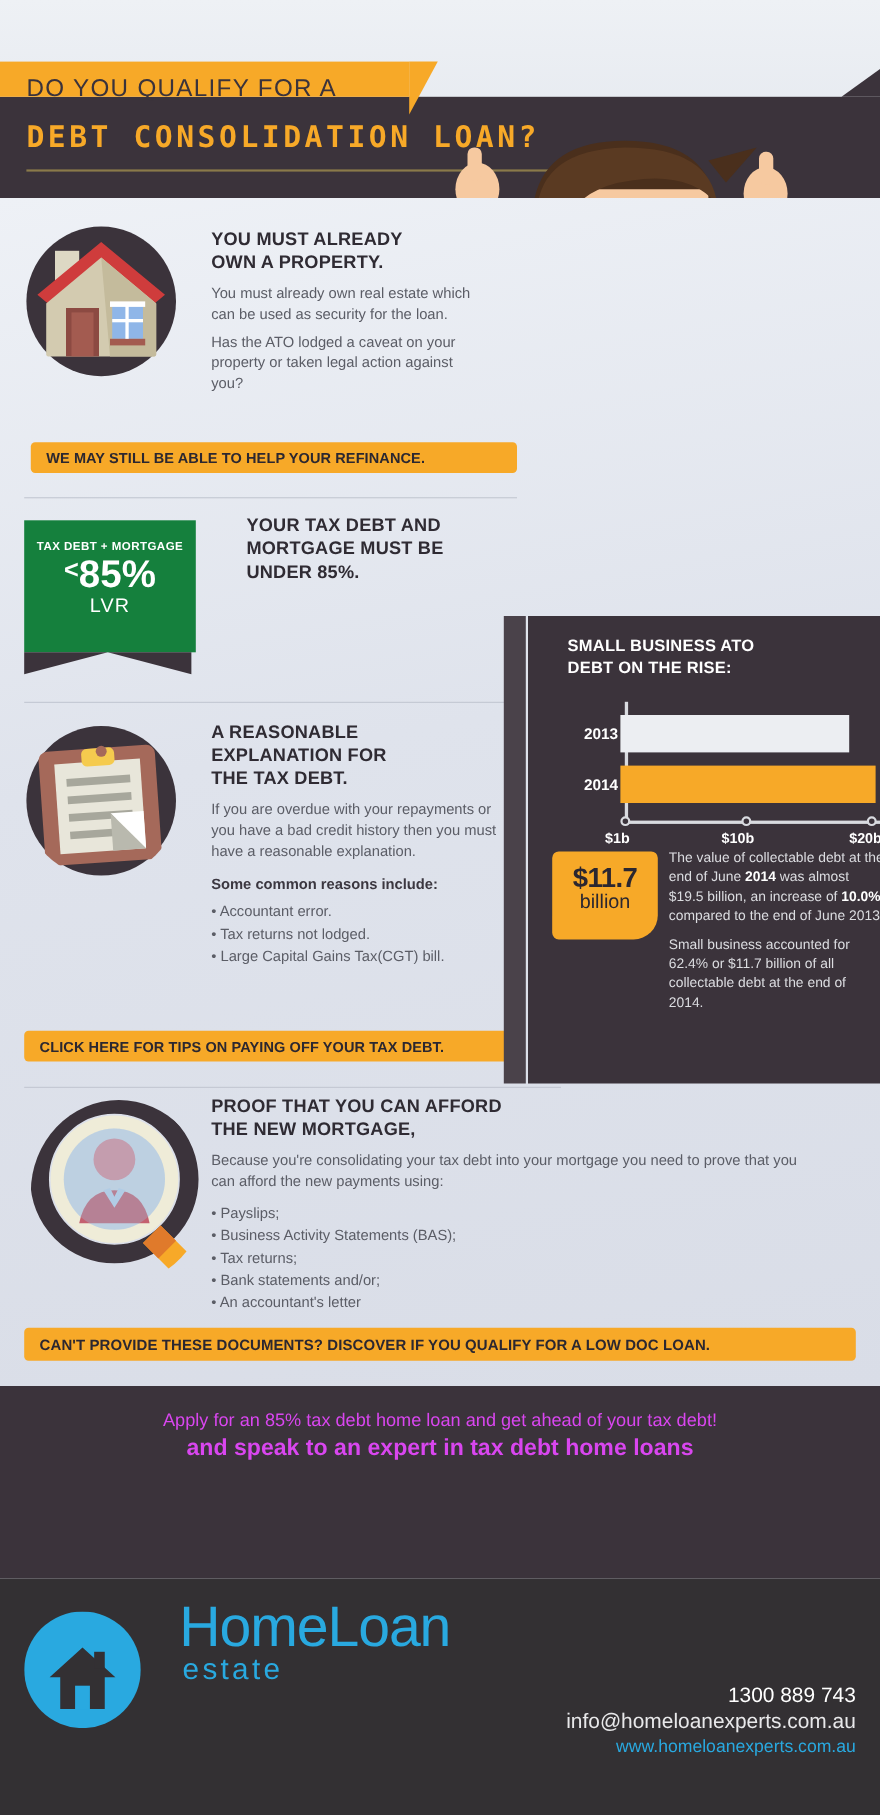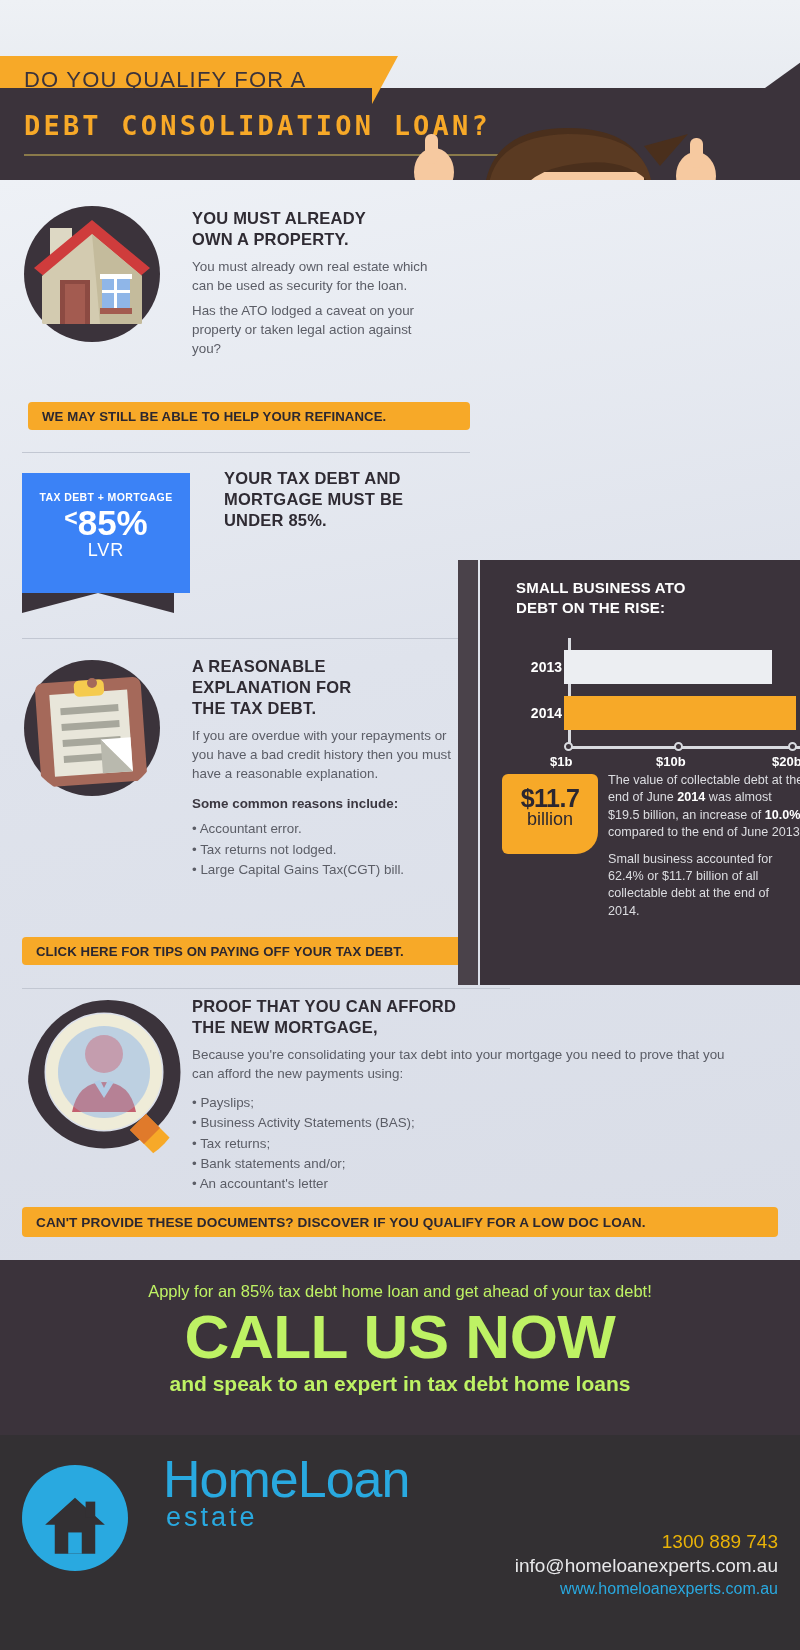--- a/index.html
+++ b/index.html
@@ -47,22 +47,22 @@
   
   .cta { position:absolute; background:#f7a928; border-radius:4px;
     display:flex; align-items:center; }
   .cta span { font-size:13.2px; font-weight:bold; color:#2b2730;
     letter-spacing:.1px; padding:0 14px; white-space:nowrap; }
 
   
   .circle-icon { position:absolute; border-radius:50%; background:#3b333b; }
 
   
-  .lvr { position:absolute; left:22px; top:473px; width:168px; height:120px;
-    background:#3b82f6; color:#fff; text-align:center; }
+  .lvr { position:absolute; left:22px; top:473px; width:156px; height:120px;
+    background:#15803d; color:#fff; text-align:center; }
   .lvr:after { content:""; position:absolute; left:0; bottom:-20px;
     border-left:76px solid #3b333b; border-right:76px solid #3b333b;
     border-bottom:20px solid transparent; }
   .lvr .t1 { font-size:10.5px; font-weight:bold; letter-spacing:.4px;
     padding-top:18px; }
   .lvr .t2 { font-size:35px; font-weight:bold; line-height:1.05; margin-top:2px; }
   .lvr .t2 .lt { font-size:23px; vertical-align:9px; }
   .lvr .t3 { font-size:18px; font-weight:normal; letter-spacing:1px; margin-top:-2px; }
 
   
@@ -90,34 +90,34 @@
     text-align:center; }
   .callout .c1 { font-size:25px; font-weight:bold; padding-top:10px; letter-spacing:-.5px; }
   .callout .c2 { font-size:18px; margin-top:-4px; }
   .panel-txt { position:absolute; left:128px; top:212px; width:196px;
     font-size:12.6px; color:#dcdde1; line-height:1.38; }
   .panel-txt p { margin-bottom:9px; }
   .panel-txt b { color:#fff; }
 
   
   .footer-a { position:absolute; left:0; top:1260px; width:800px; height:175px;
-    background:#3b333b; color:#bef264; text-align:center; }
+    background:#3b333b; color:#d946ef; text-align:center; }
   .footer-a .fa1 { font-size:16.5px; padding-top:22px; font-weight:400; }
   .footer-a .fa2 { font-size:62px; font-weight:bold; letter-spacing:-.5px;
     line-height:1.02; margin-top:4px; }
   .footer-a .fa3 { font-size:21px; font-weight:bold; margin-top:4px; }
   .footer-b { position:absolute; left:0; top:1435px; width:800px; height:215px;
     background:#333033; }
   .logo { position:absolute; left:22px; top:30px; }
   .logo-word { position:absolute; left:128px; top:20px;margin-left:35px; }
   .logo-home { font-size:52px; color:#29a9e0; letter-spacing:-1px; line-height:.95; }
   .logo-exp { font-size:27px; color:#29a9e0; letter-spacing:3px; margin-top:-2px;
     margin-left:3px; }
   .contact { position:absolute; right:22px; top:96px; text-align:right; }
-  .contact .c-ph { font-size:19px; color:#eab308; }
+  .contact .c-ph { font-size:19px; color:#ffffff; }
   .contact .c-em { font-size:19px; color:#e8e8ea; margin-top:2px; }
   .contact .c-web { font-size:16px; color:#29a9e0; margin-top:3px; }
 
   
   .man { position:absolute; left:388px; top:120px; width:360px; height:480px; }
 </style>
 </head>
 <body>
 
 <div class="page">
@@ -322,21 +322,20 @@
     </div>
 
     <div class="panel-txt">
       <p><span>The value of collectable debt at the end of June </span><b>2014</b><span> was almost $19.5 billion, an increase of </span><b>10.0%</b><span> compared to the end of June 2013.</span></p>
       <p>Small business accounted for 62.4% or $11.7 billion of all collectable debt at the end of 2014.</p>
     </div>
   </div>
 
   <div class="footer-a">
     <div class="fa1">Apply for an 85% tax debt home loan and get ahead of your tax debt!</div>
-    <div class="fa2">CALL US NOW</div>
     <div class="fa3">and speak to an expert in tax debt home loans</div>
   </div>
 
   <div class="footer-b">
     <svg class="logo" viewBox="0 0 110 110" width="106" height="106">
       <circle cx="55" cy="55" r="55" fill="#29a9e0"></circle>
       <path d="M55 34 L86 62 L76 62 L76 92 L34 92 L34 62 L24 62 Z" fill="#333033"></path>
       <rect x="66" y="38" width="10" height="16" fill="#333033"></rect>
       <rect x="48" y="70" width="14" height="22" fill="#29a9e0"></rect>
     </svg>

